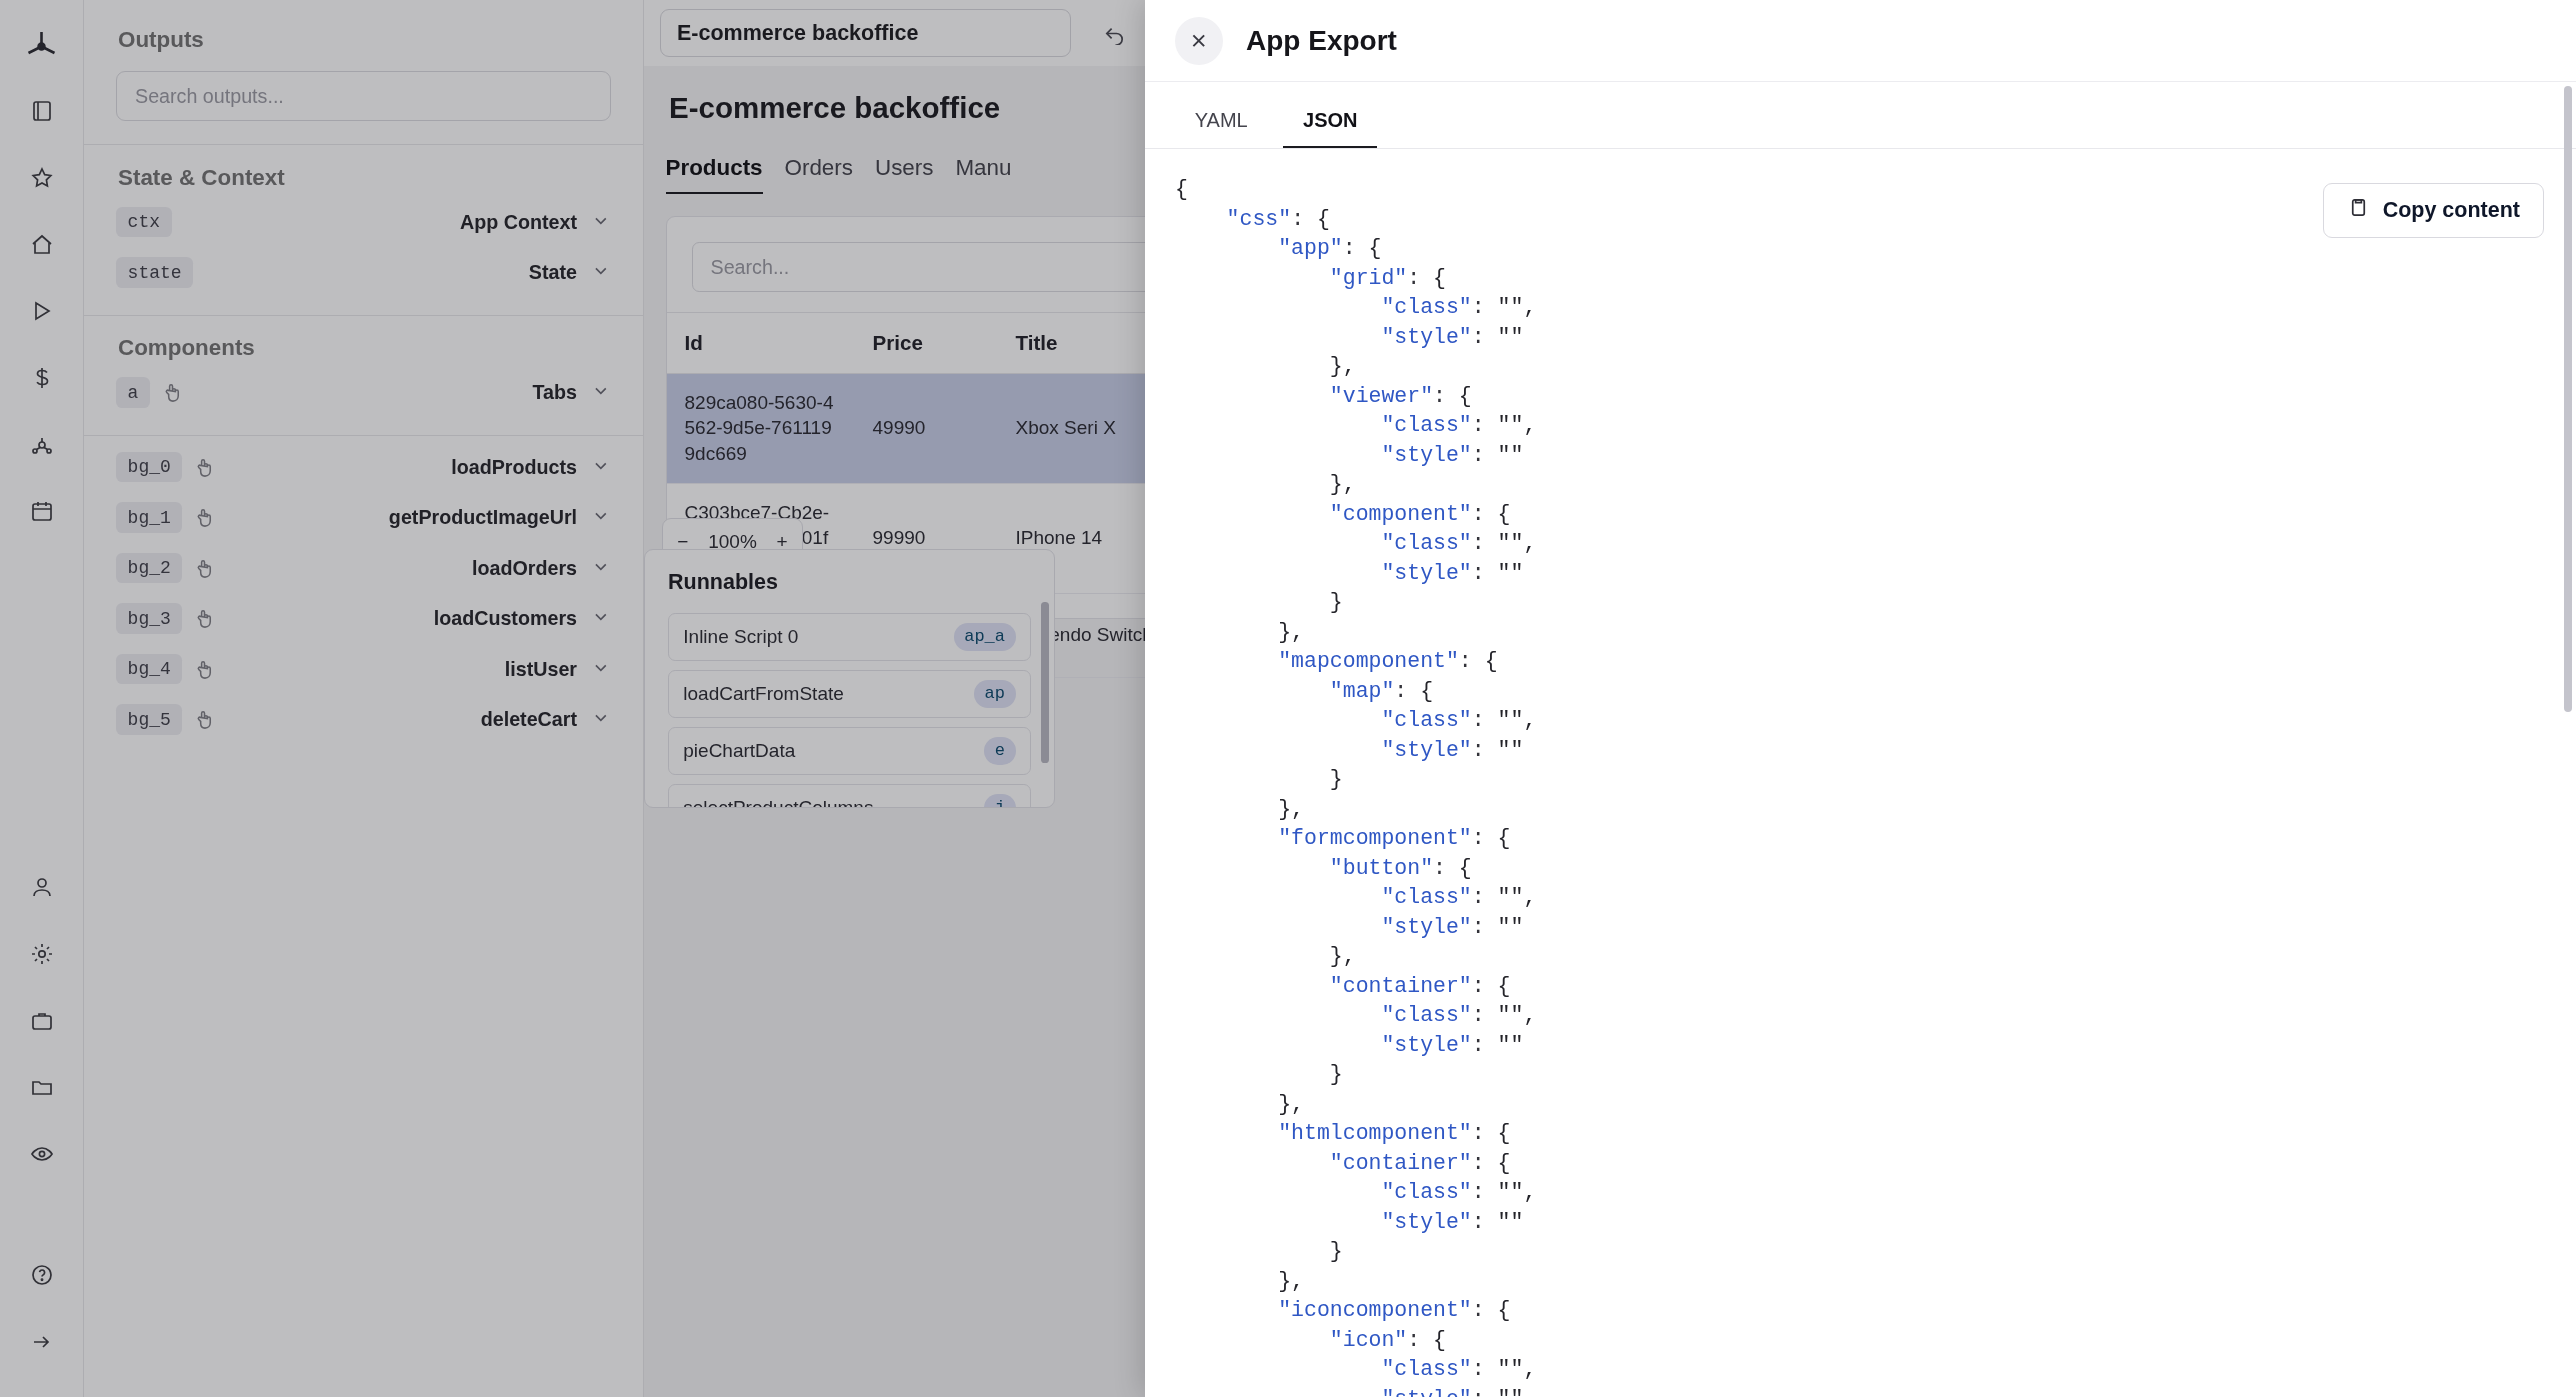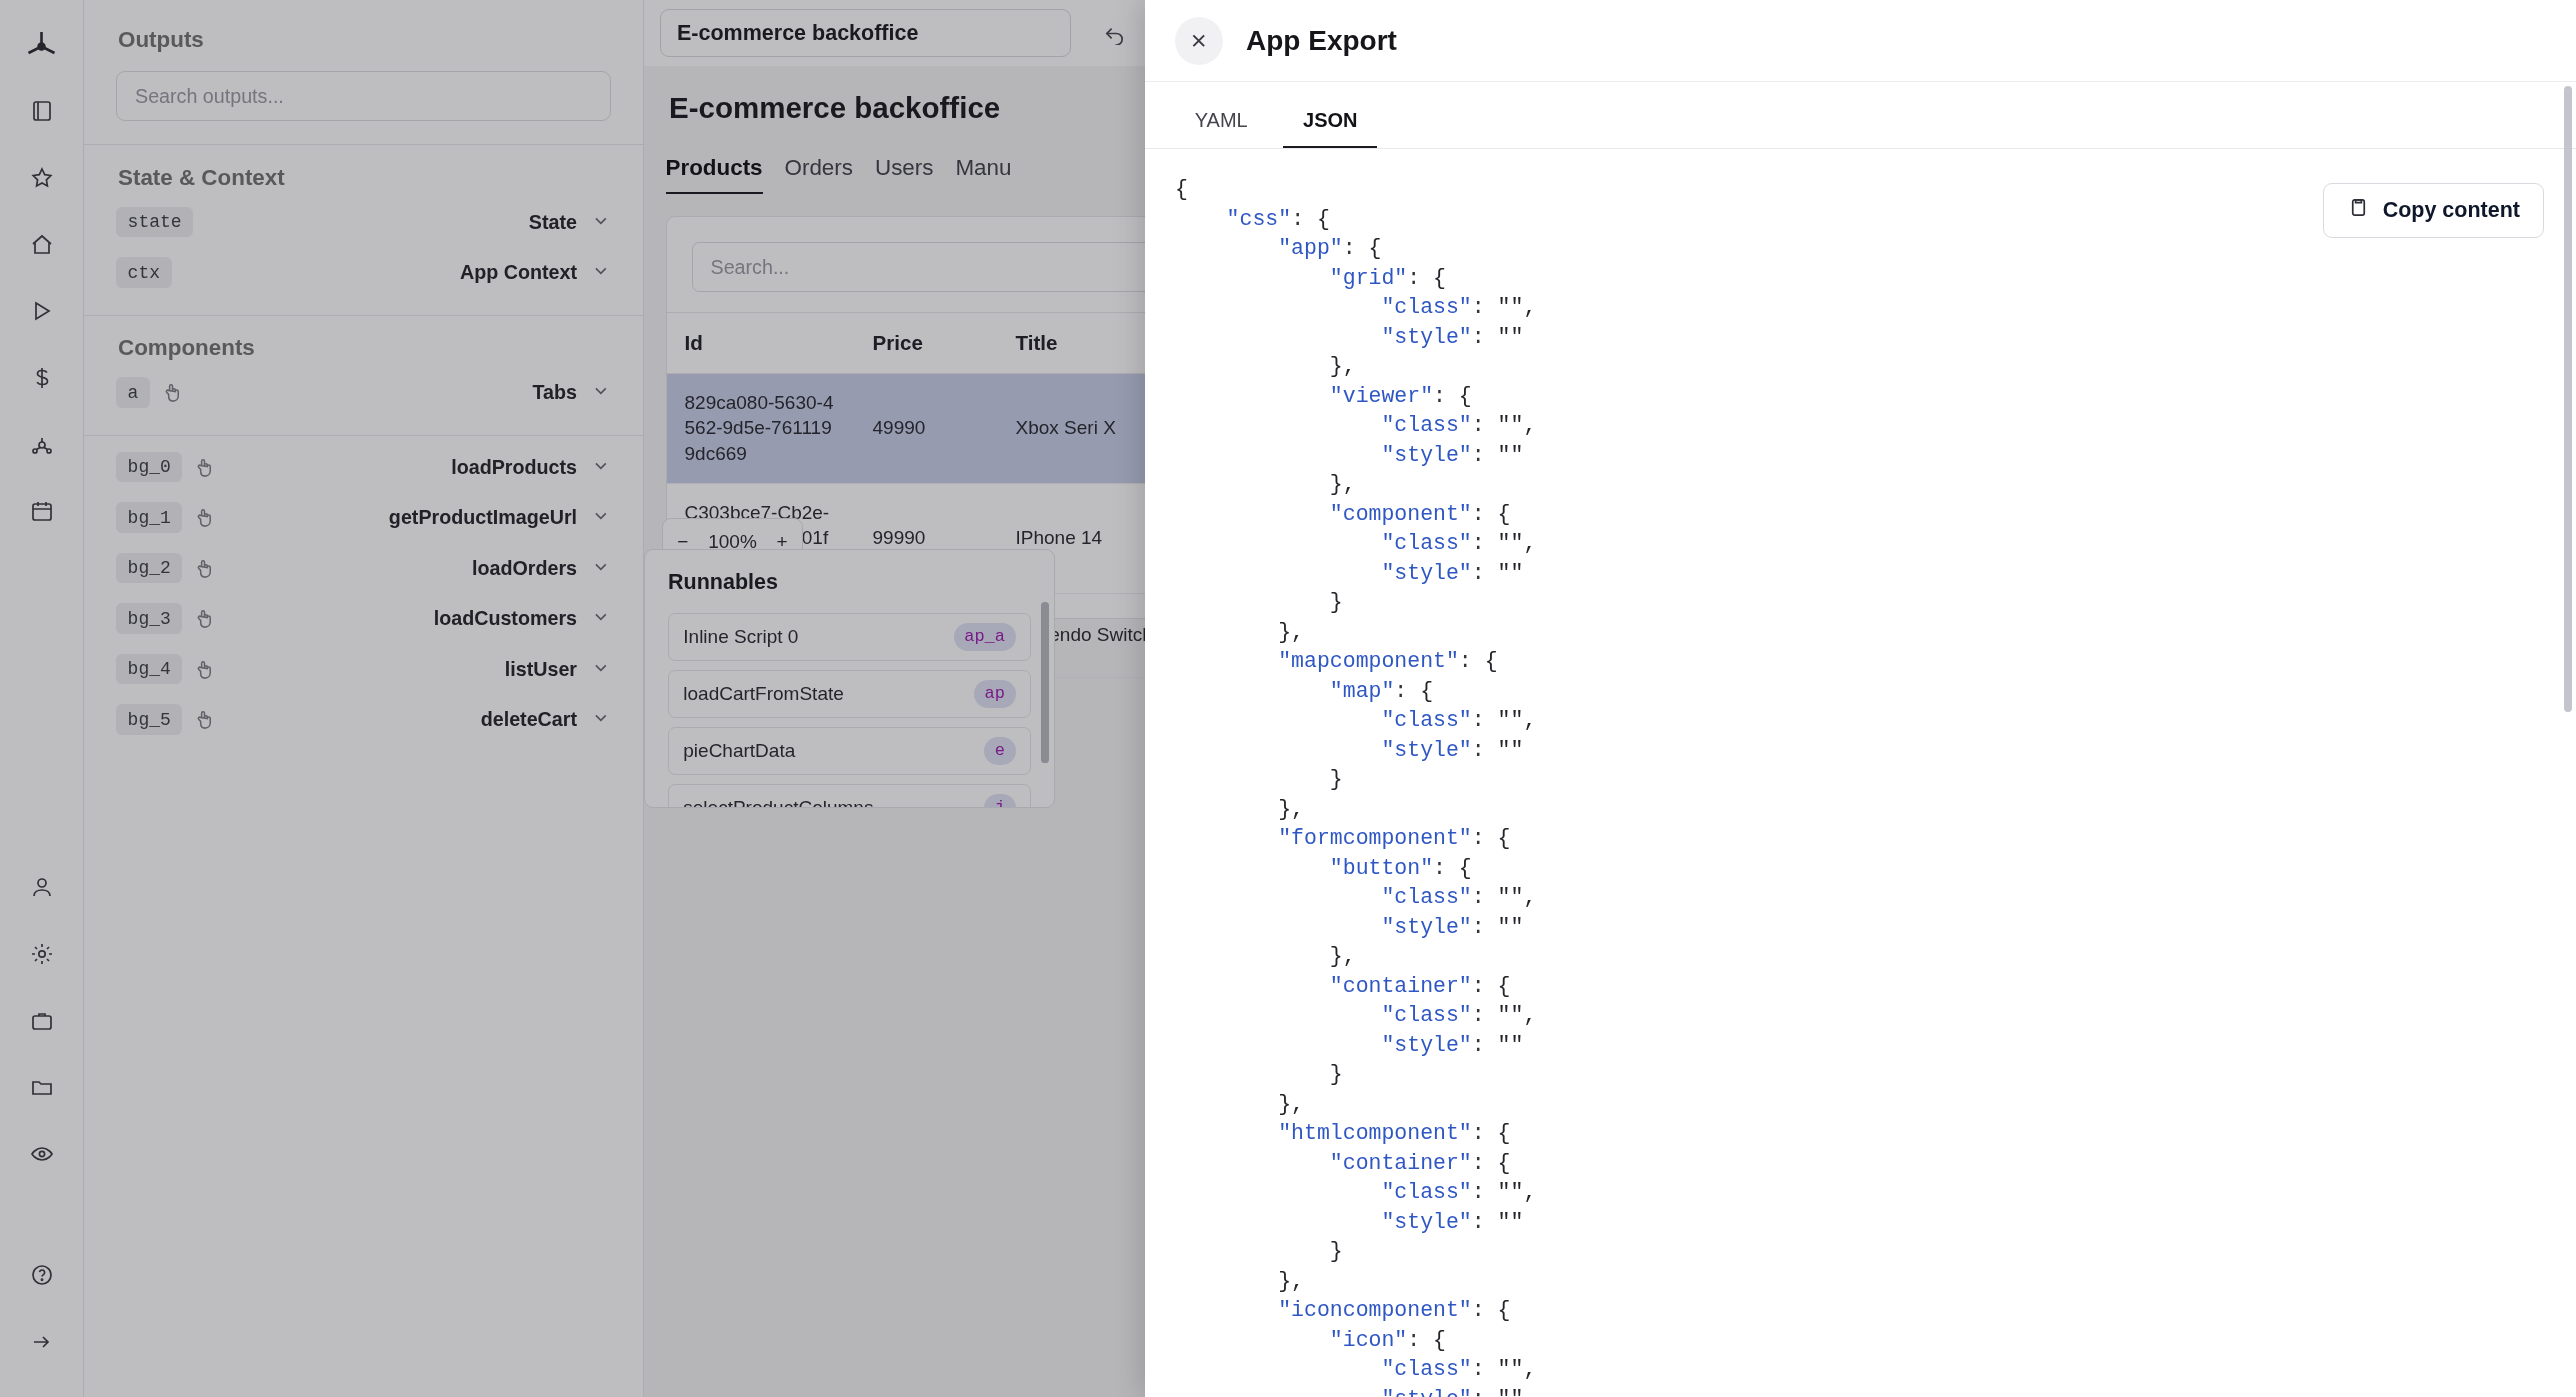--- a/index.html
+++ b/index.html
@@ -123,21 +123,21 @@
     background: #fff; border: 0.9px solid #e2e2e8; border-radius: 9px;
     overflow: hidden;
   }
   .runnables h4 { font-size: 21.5px; font-weight: 700; color: #1d1d23; padding: 19.7px 23px 9px 23px; }
   .run-item {
     margin: 9px 23px; height: 48px; border: 0.9px solid #e3e3e9; border-radius: 7.2px;
     display: flex; align-items: center; justify-content: space-between; padding: 0 14.3px;
     font-size: 19px; color: #2b2b33;
   }
   .kbd {
-    background: #dfe2f5; color: #a21caf; border-radius: 14px; font-size: 17px;
+    background: #dfe2f5; color: #0c4a6e; border-radius: 14px; font-size: 17px;
     padding: 4.5px 10.7px; font-family: "Liberation Mono", monospace;
   }
   .run-scroll {
     position: absolute; right: 5.4px; top: 52px; width: 7.2px; height: 161px;
     background: #b9b9c2; border-radius: 3.6px;
   }
 
   
   .overlay { position: absolute; left: 0; top: 0; width: 2576px; height: 1397px; background: rgba(20,20,28,.28); }
   .modal {
@@ -279,35 +279,35 @@
   <div class="left">
     <div class="sec-title">Outputs</div>
     <div class="search-box">
       <span>Search outputs...</span>
     </div>
     <div class="divider"></div>
 
     <div class="sec-title" style="margin-top:19.7px">State &amp; Context</div>
     <div class="row">
       <div class="row-left">
+        <span class="chip">ctx</span>
+      </div>
+      <div class="row-right">
+        <span class="row-label">App Context</span>
+        <span class="chev"><svg viewBox="0 0 24 24">
+              <path d="M6 9l6 6 6-6"></path>
+            </svg></span>
+      </div>
+    </div>
+    <div class="row">
+      <div class="row-left">
         <span class="chip">state</span>
       </div>
       <div class="row-right">
         <span class="row-label">State</span>
-        <span class="chev"><svg viewBox="0 0 24 24">
-              <path d="M6 9l6 6 6-6"></path>
-            </svg></span>
-      </div>
-    </div>
-    <div class="row">
-      <div class="row-left">
-        <span class="chip">ctx</span>
-      </div>
-      <div class="row-right">
-        <span class="row-label">App Context</span>
         <span class="chev"><svg viewBox="0 0 24 24">
               <path d="M6 9l6 6 6-6"></path>
             </svg></span>
       </div>
     </div>
     <div class="divider"></div>
 
     <div class="sec-title" style="margin-top:19.7px">Components</div>
     <div class="row">
       <div class="row-left">

